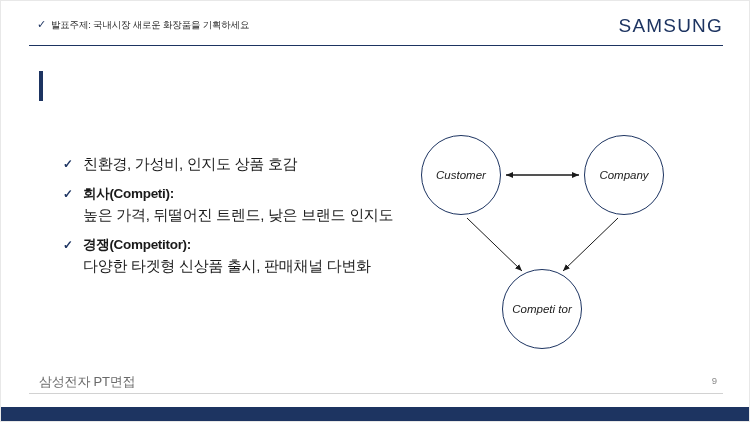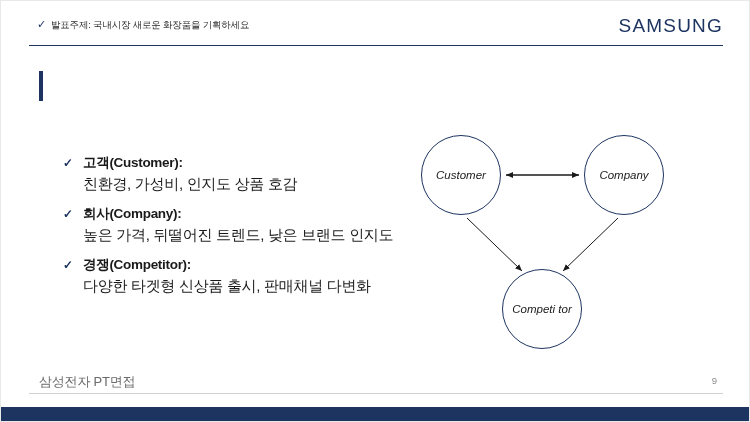--- a/index.html
+++ b/index.html
@@ -210,29 +210,28 @@
     <div class="header-rule"></div>
   </div>
 
   <div class="title-bar"></div>
 
   <div class="bullets">
 
     <div class="bullet-group">
       <div class="bullet-head">
         <span class="bullet-check">✓</span>
-        <span>고객(Customer):</span>
       </div>
       <div class="bullet-sub">친환경, 가성비, 인지도 상품 호감</div>
     </div>
 
     <div class="bullet-group">
       <div class="bullet-head">
         <span class="bullet-check">✓</span>
-        <span>회사(Company):</span>
+        <span>회사(Competi):</span>
       </div>
       <div class="bullet-sub">높은 가격, 뒤떨어진 트렌드, 낮은 브랜드 인지도</div>
     </div>
 
     <div class="bullet-group">
       <div class="bullet-head">
         <span class="bullet-check">✓</span>
         <span>경쟁(Competitor):</span>
       </div>
       <div class="bullet-sub">다양한 타겟형 신상품 출시, 판매채널 다변화</div>

